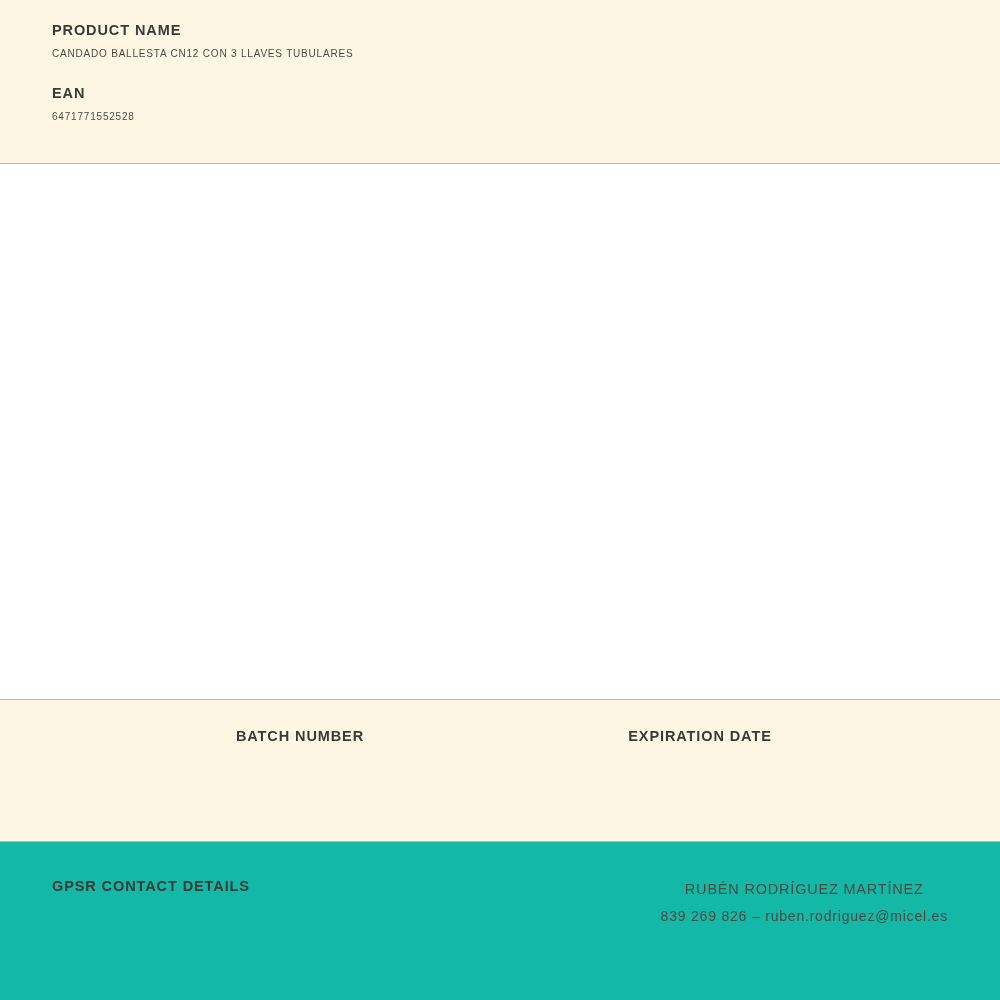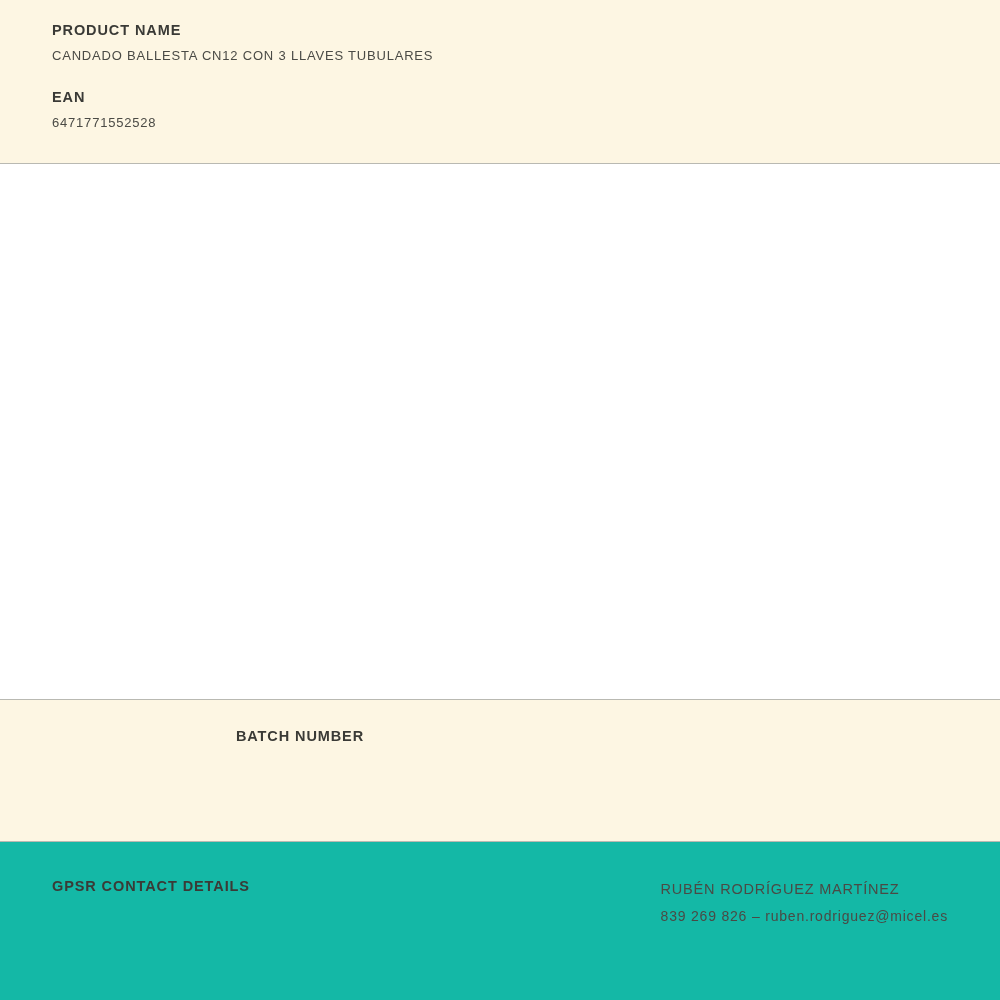--- a/index.html
+++ b/index.html
@@ -33,21 +33,21 @@
   .field { margin-bottom: 26px; }
   .field-label {
     font-size: 14.5px;
     font-weight: bold;
     letter-spacing: 0.9px;
     color: #3a3a36;
     text-transform: uppercase;
     margin-bottom: 10px;
   }
   .field-value {
-    font-size: 13px;
+    font-size: 10px;
     letter-spacing: 0.8px;
     color: #4a4a45;
     text-transform: uppercase;
   }
   .field-value.plain { text-transform: none; }
 
   
   .middle-block {
     background: #ffffff;
     flex: 1 1 auto;
@@ -100,21 +100,21 @@
   }
   .footer-label {
     font-size: 14.5px;
     font-weight: bold;
     letter-spacing: 0.9px;
     color: #3a3a36;
     text-transform: uppercase;
     padding-top: 2px;
   }
   .footer-lines {
-    text-align: left;
+    text-align: center;
   }
   .footer-line {
     font-size: 14.5px;
     letter-spacing: 0.8px;
     color: #4a4a45;
     text-transform: uppercase;
     line-height: 27px;
   }
   .footer-line.contact {
     text-transform: none;
@@ -138,20 +138,24 @@
   </div>
 
   <div class="middle-block"></div>
 
   <div class="specs-block">
     <div class="specs-row">
       <div class="spec-cell offset">
         <div class="spec-label">BATCH NUMBER</div>
         <div class="spec-value"></div>
       </div>
+      <div class="spec-cell">
+        <div class="spec-label">EXPIRATION DATE</div>
+        <div class="spec-value"></div>
+      </div>
     </div>
   </div>
 
   <div class="footer-block">
     <div class="footer-label">GPSR CONTACT DETAILS</div>
     <div class="footer-lines">
       <div class="footer-line">RUBÉN RODRÍGUEZ MARTÍNEZ</div>
       <div class="footer-line contact">839 269 826 – ruben.rodriguez@micel.es</div>
     </div>
   </div>

